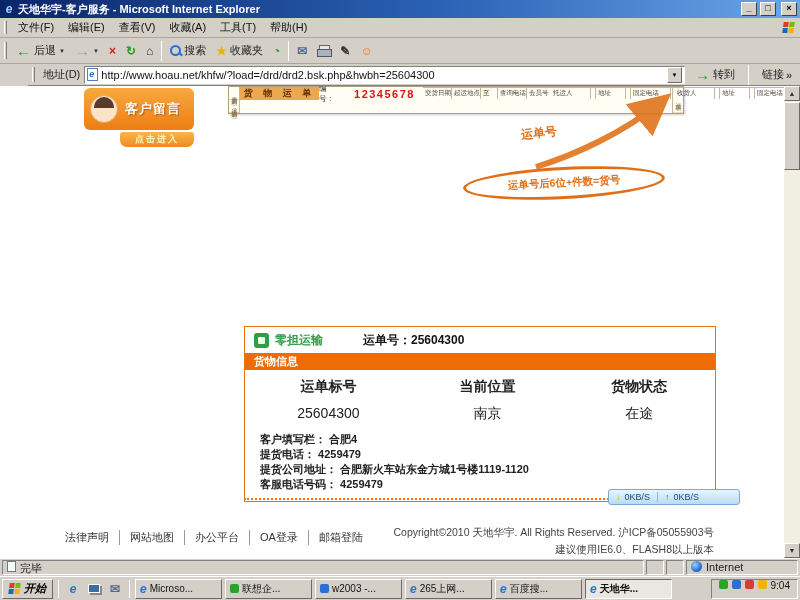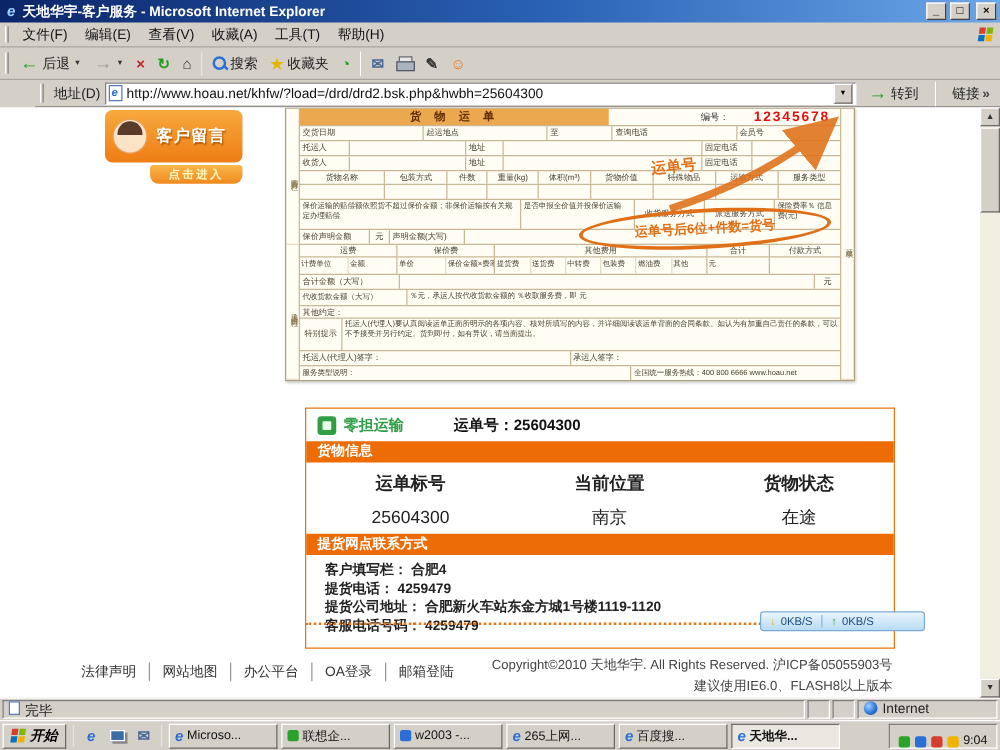--- a/index.html
+++ b/index.html
@@ -82,21 +82,21 @@
     justify-content:center; letter-spacing:2px; }
 
   
   .wb { position:absolute; left:228px; top:0; width:456px; display:flex; background:#fffdf4;
     border:1px solid #b0a080; box-shadow:1px 1px 2px #ccc; }
   .wb-side { width:11px; display:flex; flex-direction:column; flex:none; }
   .wb-side.left { border-right:1px solid #c9b896; }
   .wb-side.rightside { border-left:1px solid #c9b896; }
   .wb-v { flex:1; writing-mode:vertical-rl; font-size:6px; color:#8a7852; display:flex; align-items:center;
     justify-content:center; letter-spacing:1px; border-bottom:1px solid #e6dcc4; }
-  .wb-main { flex:1; display:flex; flex-direction:column; min-width:0; }
+  .wb-main { flex:1; display:flex; flex-direction:row; min-width:0; }
   .wb-trow { display:flex; height:13px; flex:none; }
   .wb-title { flex:1.4; background:#eca84f; color:#5f2f00; font-weight:bold; font-size:9px; text-align:center;
     letter-spacing:4px; line-height:13px; white-space:nowrap; overflow:hidden; }
   .wb-no { flex:1; display:flex; align-items:center; justify-content:flex-end; padding-right:8px; gap:3px; }
   .wb-no i { font-style:normal; font-size:7.5px; color:#333; }
   .wb-no b { color:#e31212; font-size:11px; letter-spacing:1.5px; white-space:nowrap;margin-left:17px; }
   .wb-row { display:flex; border-top:1px solid #c9b896; flex:none; }
   .wb-c { border-right:1px solid #c9b896; font-size:6.5px; color:#4a4030; padding:1px 2px; overflow:hidden;
     white-space:nowrap; display:block; }
   .wb-c.last { border-right:none; }
@@ -169,21 +169,21 @@
     display:flex; align-items:center; gap:4px; padding:0 6px; font-size:11px; }
   .start b { font-weight:bold; color:#000;font-style:italic; }
   .tb-sep2 { width:1px; height:18px; background:#808080; border-right:1px solid #fff; margin:0 2px; }
   .ql { width:18px; height:18px; display:flex; align-items:center; justify-content:center; }
   .e-ico { color:#2a6fd6; font-weight:bold; font-style:italic; font-size:12px; line-height:12px; }
   .desk { width:12px; height:9px; background:#3a6ea5; border:1px solid #fff; box-shadow:2px 2px 0 #888; }
   .task { height:20px; width:87px; border:1px solid; border-color:#fff #6d6a65 #6d6a65 #fff; background:#d4d0c8;
     display:flex; align-items:center; gap:3px; padding:0 4px; font-size:10px; color:#111; overflow:hidden; white-space:nowrap; }
   .task.active { border-color:#6d6a65 #fff #fff #6d6a65; background:#e9e7e0; font-weight:bold; }
   .tray { margin-left:auto; height:20px; border:1px solid; border-color:#808080 #fff #fff #808080;
-    display:flex; align-items:flex-end; gap:4px; padding:0 7px; font-size:10px; color:#111; }
+    display:flex; align-items:flex-start; gap:4px; padding:0 7px; font-size:10px; color:#111; }
   .tico { width:9px; height:9px; border-radius:2px; display:inline-block; }
   .tg{background:#2aa32a}.tb{background:#2a6fd6}.tr{background:#d43f2f}.ty{background:#f0b400}
 </style>
 </head>
 <body>
 
 <div class="window">
 
   <div class="titlebar">
     <span class="ie-ttl-ico">e</span>
@@ -450,21 +450,20 @@
         <div class="p-cols headrow">
           <span>运单标号</span>
           <span>当前位置</span>
           <span>货物状态</span>
         </div>
         <div class="p-cols">
           <span>25604300</span>
           <span>南京</span>
           <span>在途</span>
         </div>
-        <div class="p-bar">提货网点联系方式</div>
         <div class="p-details">
           <div>客户填写栏： 合肥4</div>
           <div>提货电话： 4259479</div>
           <div>提货公司地址： 合肥新火车站东金方城1号楼1119-1120</div>
           <div>客服电话号码： 4259479</div>
         </div>
       </div>
 
       <div class="dotline"></div>
 

